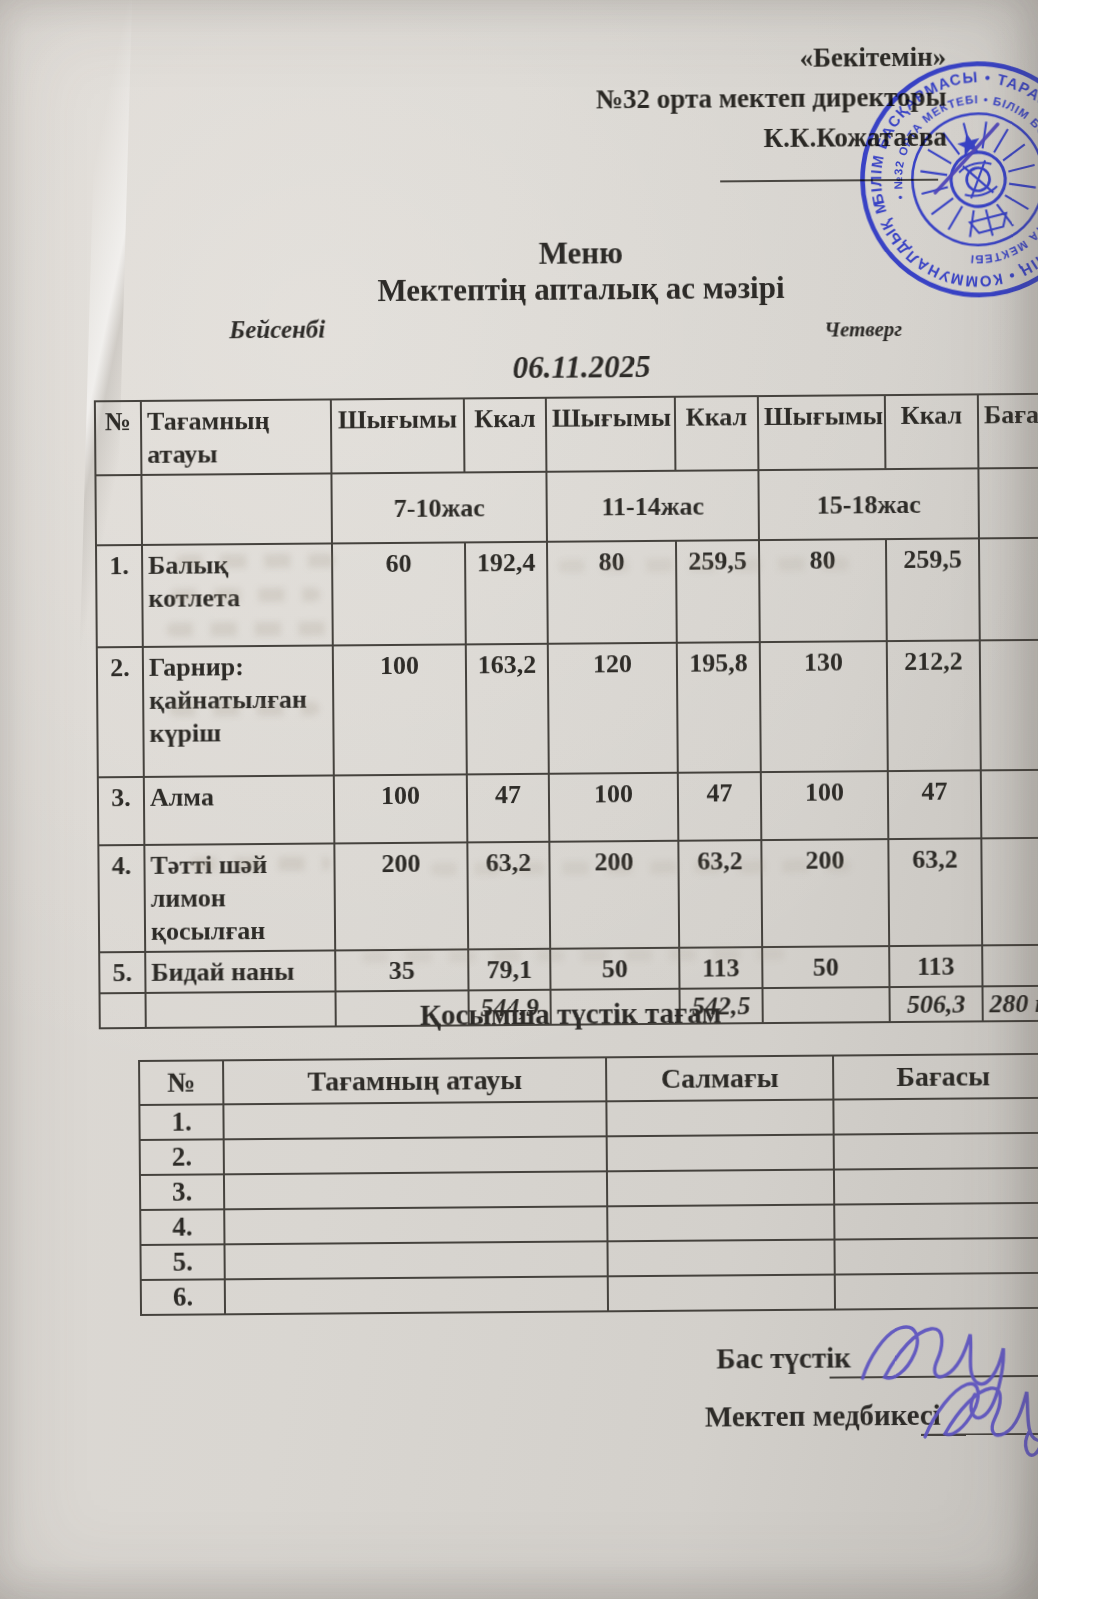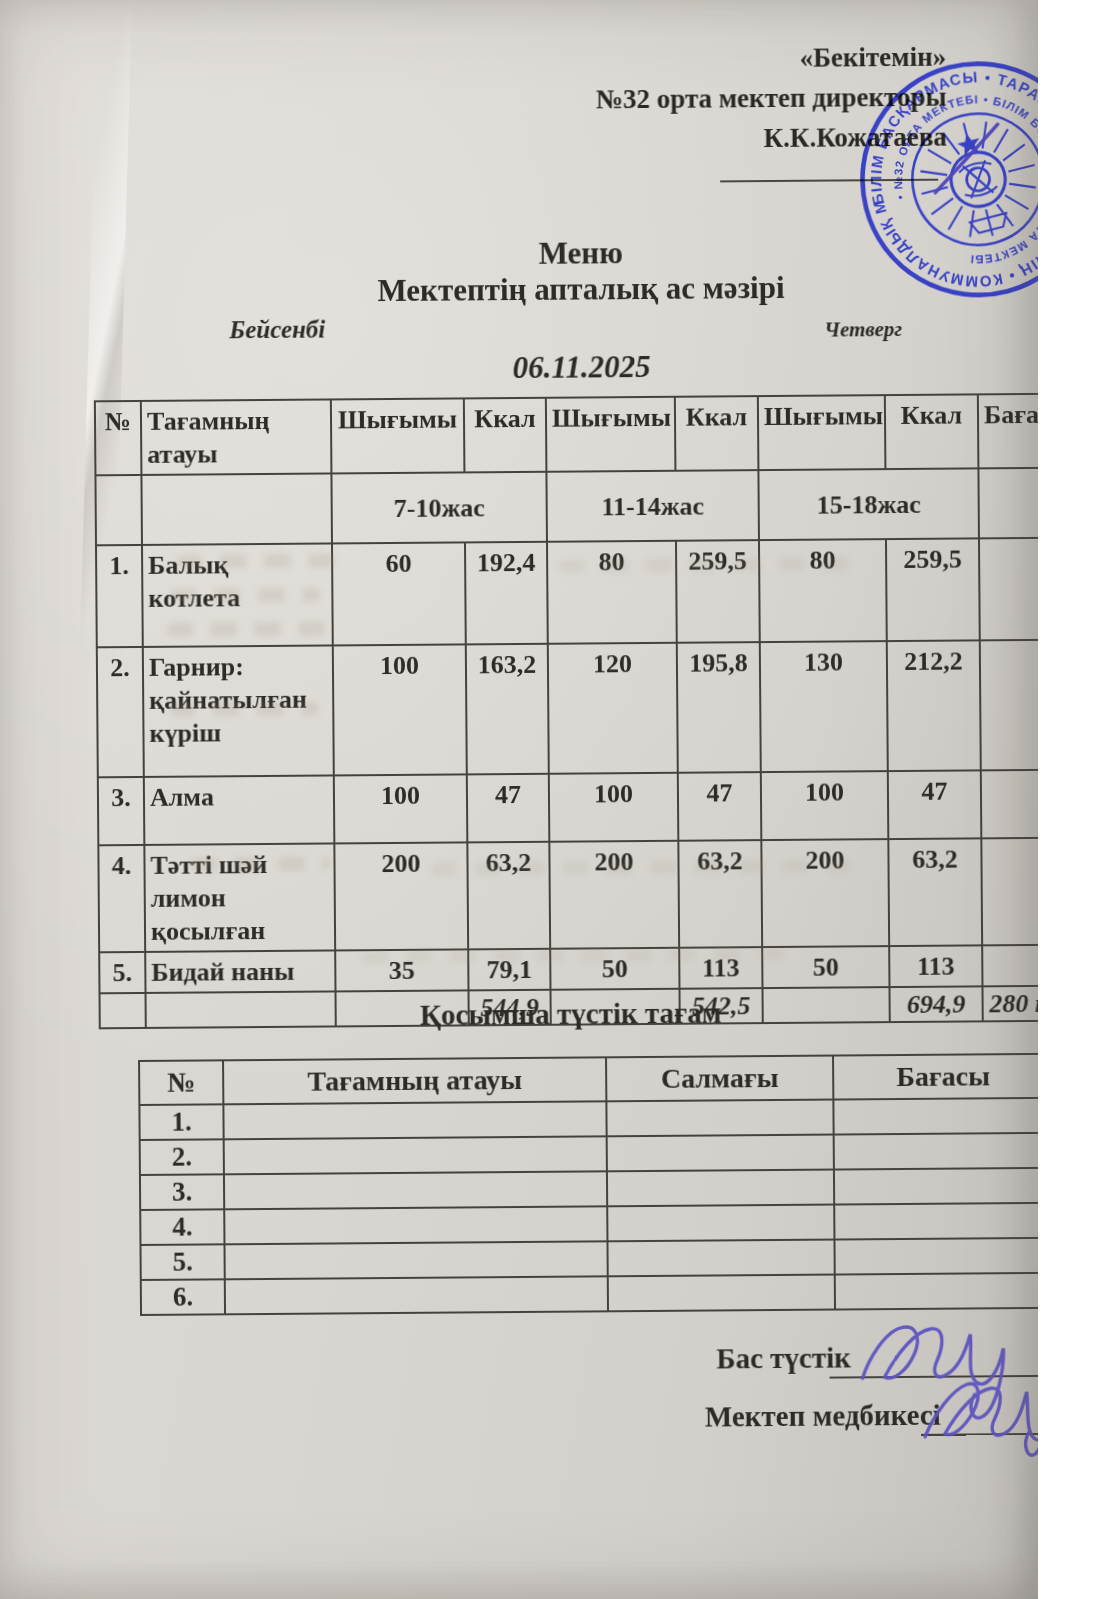--- a/index.html
+++ b/index.html
@@ -224,21 +224,21 @@
         <td></td>
       </tr>
       <tr class="rh32">
         <td></td>
         <td></td>
         <td></td>
         <td class="num mid">544,9</td>
         <td></td>
         <td class="num mid">542,5</td>
         <td></td>
-        <td class="num mid">694,9</td>
+        <td class="num mid">506,3</td>
         <td class="num mid">280 тг</td>
       </tr>
     </tbody>
       </table>
 
     <div class="extra-heading">Қосымша түстік тағам</div>
 
     <table class="t2">
       <colgroup>
         <col style="width:84px">

